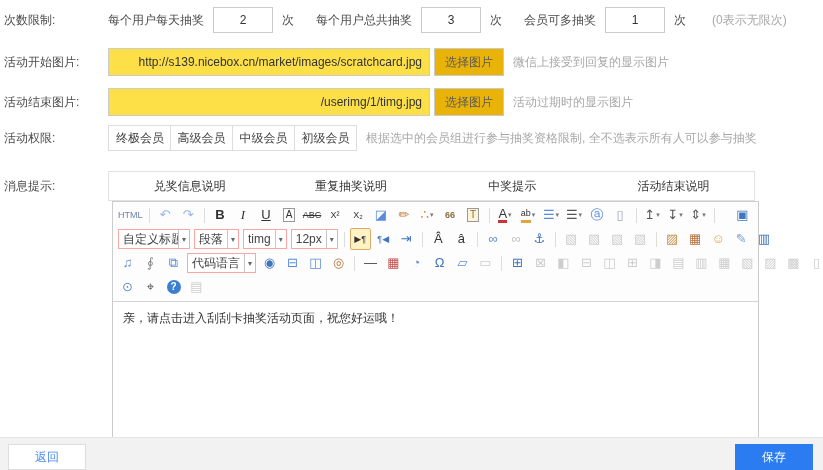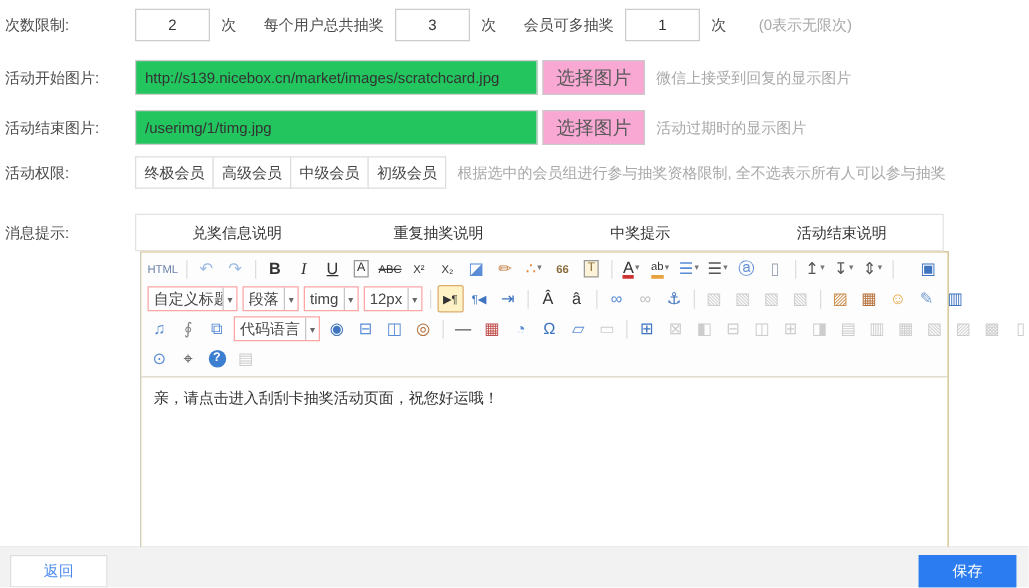--- a/index.html
+++ b/index.html
@@ -20,29 +20,29 @@
   
   .limit-group{display:flex;align-items:center;margin-right:22px;}
   .limit-group .fl{color:#4c4c4c;margin-right:9px;}
   .limit-group .suf{color:#4c4c4c;margin-left:9px;}
   .num-input{width:54px;height:22px;border:1px solid #ccc;text-align:center;
     font-family:inherit;font-size:12px;color:#333;outline:none;background:#fff;}
   .hint{color:#a8a8a8;font-size:12px;}
   .limits-hint{margin-left:4px;}
   
   .img-input{width:306px;height:26px;border:1px solid #ccc;padding:0 7px;
-    font-family:inherit;font-size:12px;color:#333;outline:none;background:#22c55e;}
+    font-family:inherit;font-size:12px;color:#333;outline:none;background:#fde047;text-align:right;}
   .pick-btn{height:28px;margin-left:4px;padding:0 10px;border:1px solid #c9c9c9;
-    background:#f9a8d4;color:#595959;font-size:15px;cursor:pointer;font-family:inherit;}
+    background:#eab308;color:#595959;font-size:12px;cursor:pointer;font-family:inherit;}
   .img-hint{margin-left:9px;}
   
   .perm-group{display:flex;}
   .perm-btn{width:63px;height:26px;border:1px solid #ddd;background:#fff;color:#444;
     font-size:12px;font-family:inherit;cursor:pointer;margin-left:-1px;}
-  .perm-btn:first-child{margin-left:0;}
+  .perm-btn:first-child{margin-left:0;text-align:right;}
   .perm-hint{margin-left:9px;}
   
   .tabs{width:647px;height:30px;border:1px solid #e2e2e2;display:flex;background:#fff;box-sizing:border-box;}
   .tab{flex:1;display:flex;align-items:center;justify-content:center;color:#333;
     cursor:pointer;font-size:12px;}
   .tab.active{background:#2b7cf0;color:#fff;}
   
   .editor{width:647px;margin-left:108px;margin-top:0;border:1px solid #ccc;box-sizing:border-box;background:#eab308;}
   .toolbar{border-bottom:1px solid #d4d4d4;padding:1px 3px 2px 3px;background:#fdfdfd;}
   .tbrow{display:flex;align-items:center;flex-wrap:nowrap;height:24px;}
@@ -69,20 +69,21 @@
     color:#fff;font-size:12px;font-family:inherit;cursor:pointer;}
 </style>
 </head>
 <body>
 
 <div class="form">
 
   <div class="row row-limits">
     <div class="lbl">次数限制:</div>
     <div class="limit-group">
+      <span class="fl">每个用户每天抽奖</span>
       <input class="num-input" type="text" value="2" style="">
       <span class="suf">次</span>
     </div>
     <div class="limit-group">
       <span class="fl">每个用户总共抽奖</span>
       <input class="num-input" type="text" value="3" style="">
       <span class="suf">次</span>
     </div>
     <div class="limit-group">
       <span class="fl">会员可多抽奖</span>

